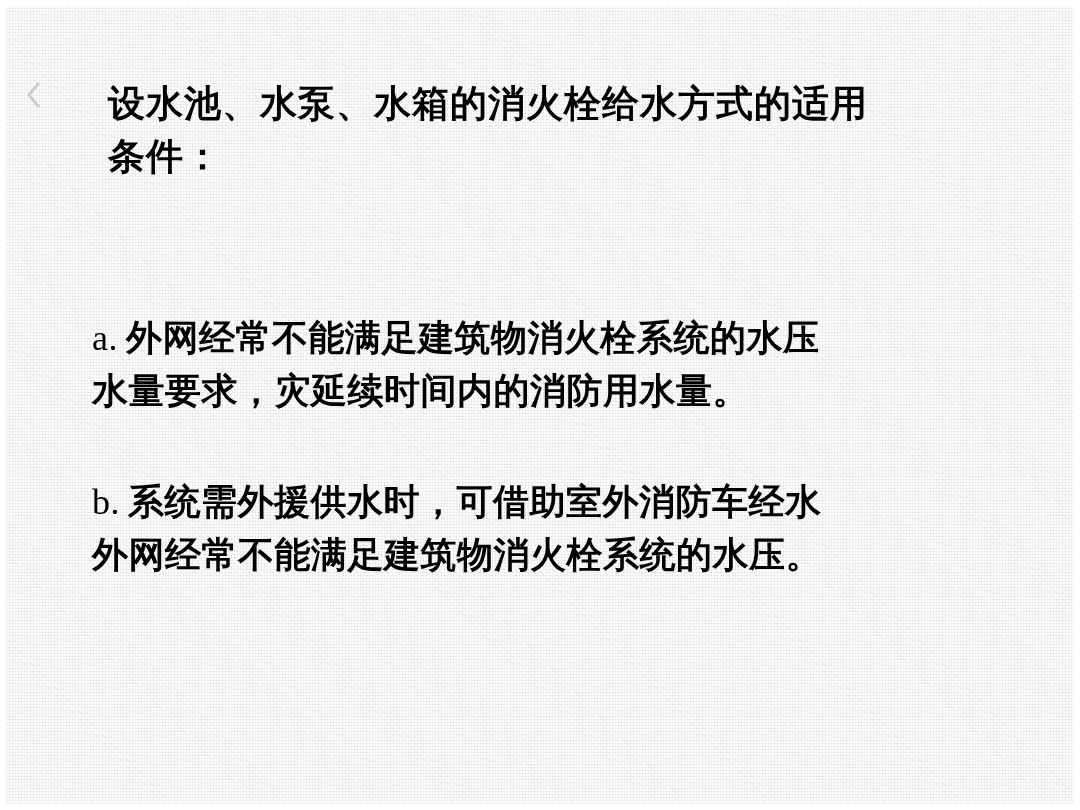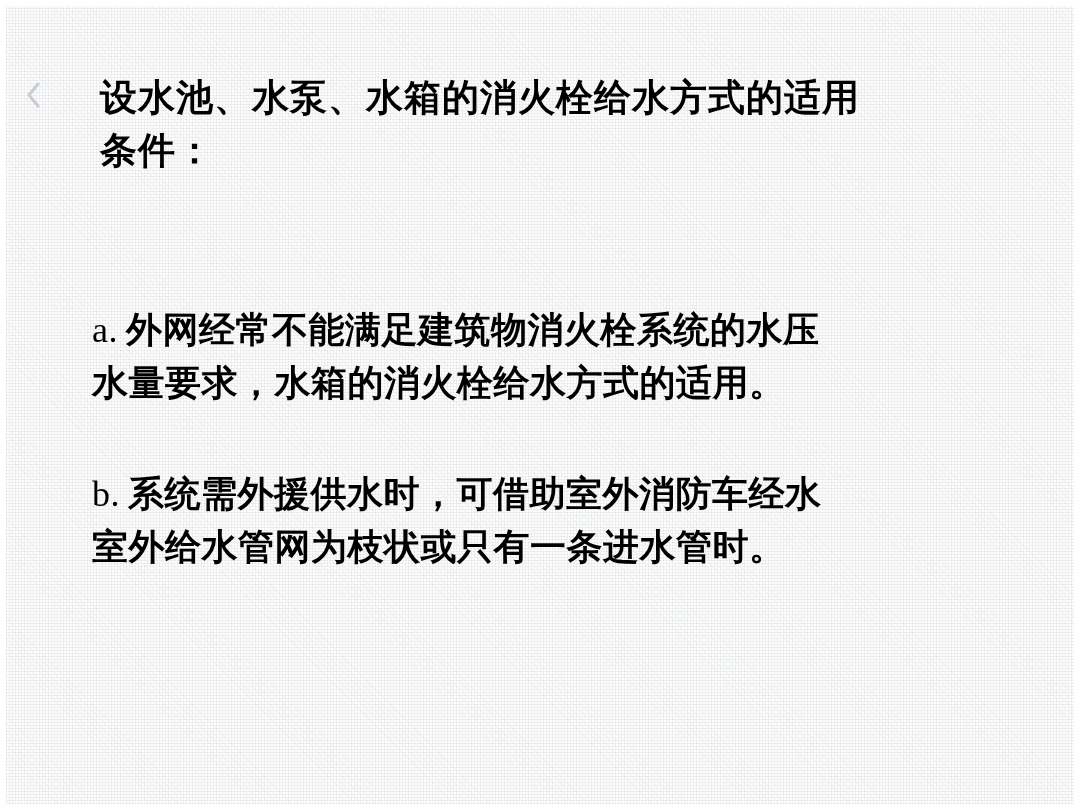--- a/index.html
+++ b/index.html
@@ -69,27 +69,27 @@
 
   
   .content {
     position: absolute;
     left: 92px;
     top: 64px;
     width: 888px;
   }
 
   .title {
-    font-family: Liberation Serif, serif;
+    font-family: Liberation Mono, monospace;
     font-weight: 700;
     font-size: 37px;
     line-height: 1.42;
     color: #000000;
     letter-spacing: 1px;
-    margin: 8px;
+    margin: 16px;
     white-space: pre-line;
   }
 
   .para-list {
     margin: 0;
     padding: 0;
     list-style: none;
   }
   .para {
     font-family: "DejaVu Serif", "Liberation Serif", serif;
@@ -122,24 +122,24 @@
 
   <div class="content">
 
     <h1 class="title">设水池、水泵、水箱的消火栓给水方式的适用
 条件：</h1>
 
     <ul class="para-list gap-top">
 
       <li class="para">
         <span class="marker">a.</span><span>外网经常不能满足建筑物消火栓系统的水压
-水量要求，水箱的消火栓给水方式的适用。</span>
+水量要求，灾延续时间内的消防用水量。</span>
       </li>
 
       <li class="para">
         <span class="marker">b.</span><span>系统需外援供水时，可借助室外消防车经水
-室外给水管网为枝状或只有一条进水管时。</span>
+外网经常不能满足建筑物消火栓系统的水压。</span>
       </li>
 
 
     </ul>
   </div>
 </div>
 
 </body></html>

